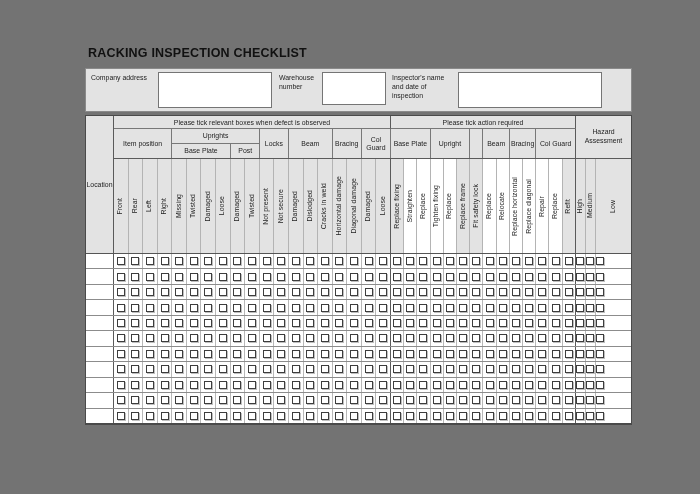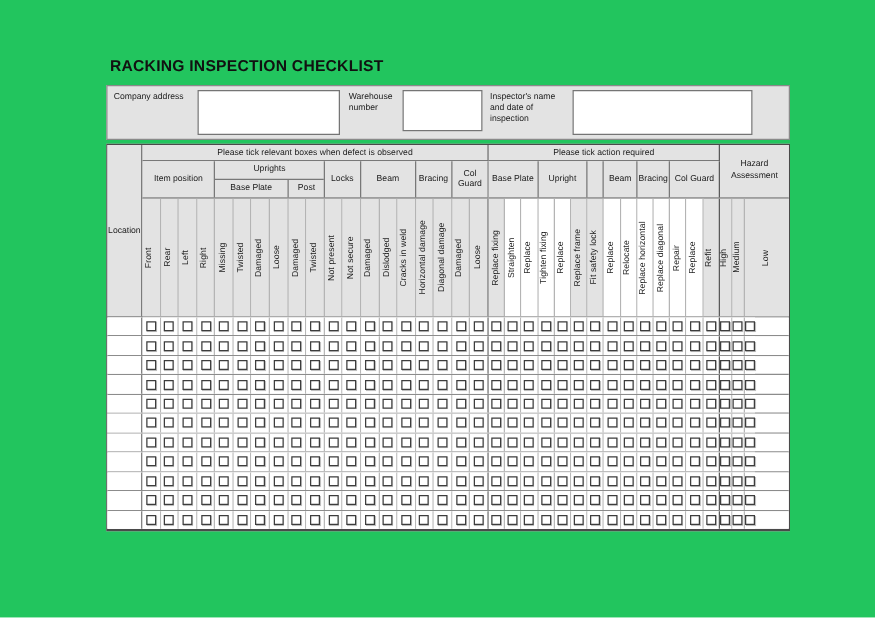--- a/index.html
+++ b/index.html
@@ -1,16 +1,16 @@
 <!DOCTYPE html>
 <html><head>
 <meta charset="utf-8">
 <style>
   html,body{margin:0;padding:0;background:#fff;}
-  .page{position:relative;width:700px;height:494px;background:#22c55e;overflow:hidden;
+  .page{position:relative;width:700px;height:494px;background:#737373;overflow:hidden;
         font-family:"Liberation Sans","DejaVu Sans",sans-serif;color:#1c1c1c;}
   .title{position:absolute;left:88px;top:46px;font-size:12.5px;font-weight:bold;color:#111;letter-spacing:.2px;}
 
   
   .info-band{position:absolute;left:85px;top:68px;width:547px;height:44px;background:#e3e3e3;
              border:1px solid #8a8a8a;box-sizing:border-box;}
   .ilabel{position:absolute;font-size:6.9px;line-height:1.3;color:#1c1c1c;}
   .l1{left:5px;top:5px;width:70px;}
   .l2{left:193px;top:5px;width:46px;}
   .l3{left:306px;top:5px;width:62px;}

